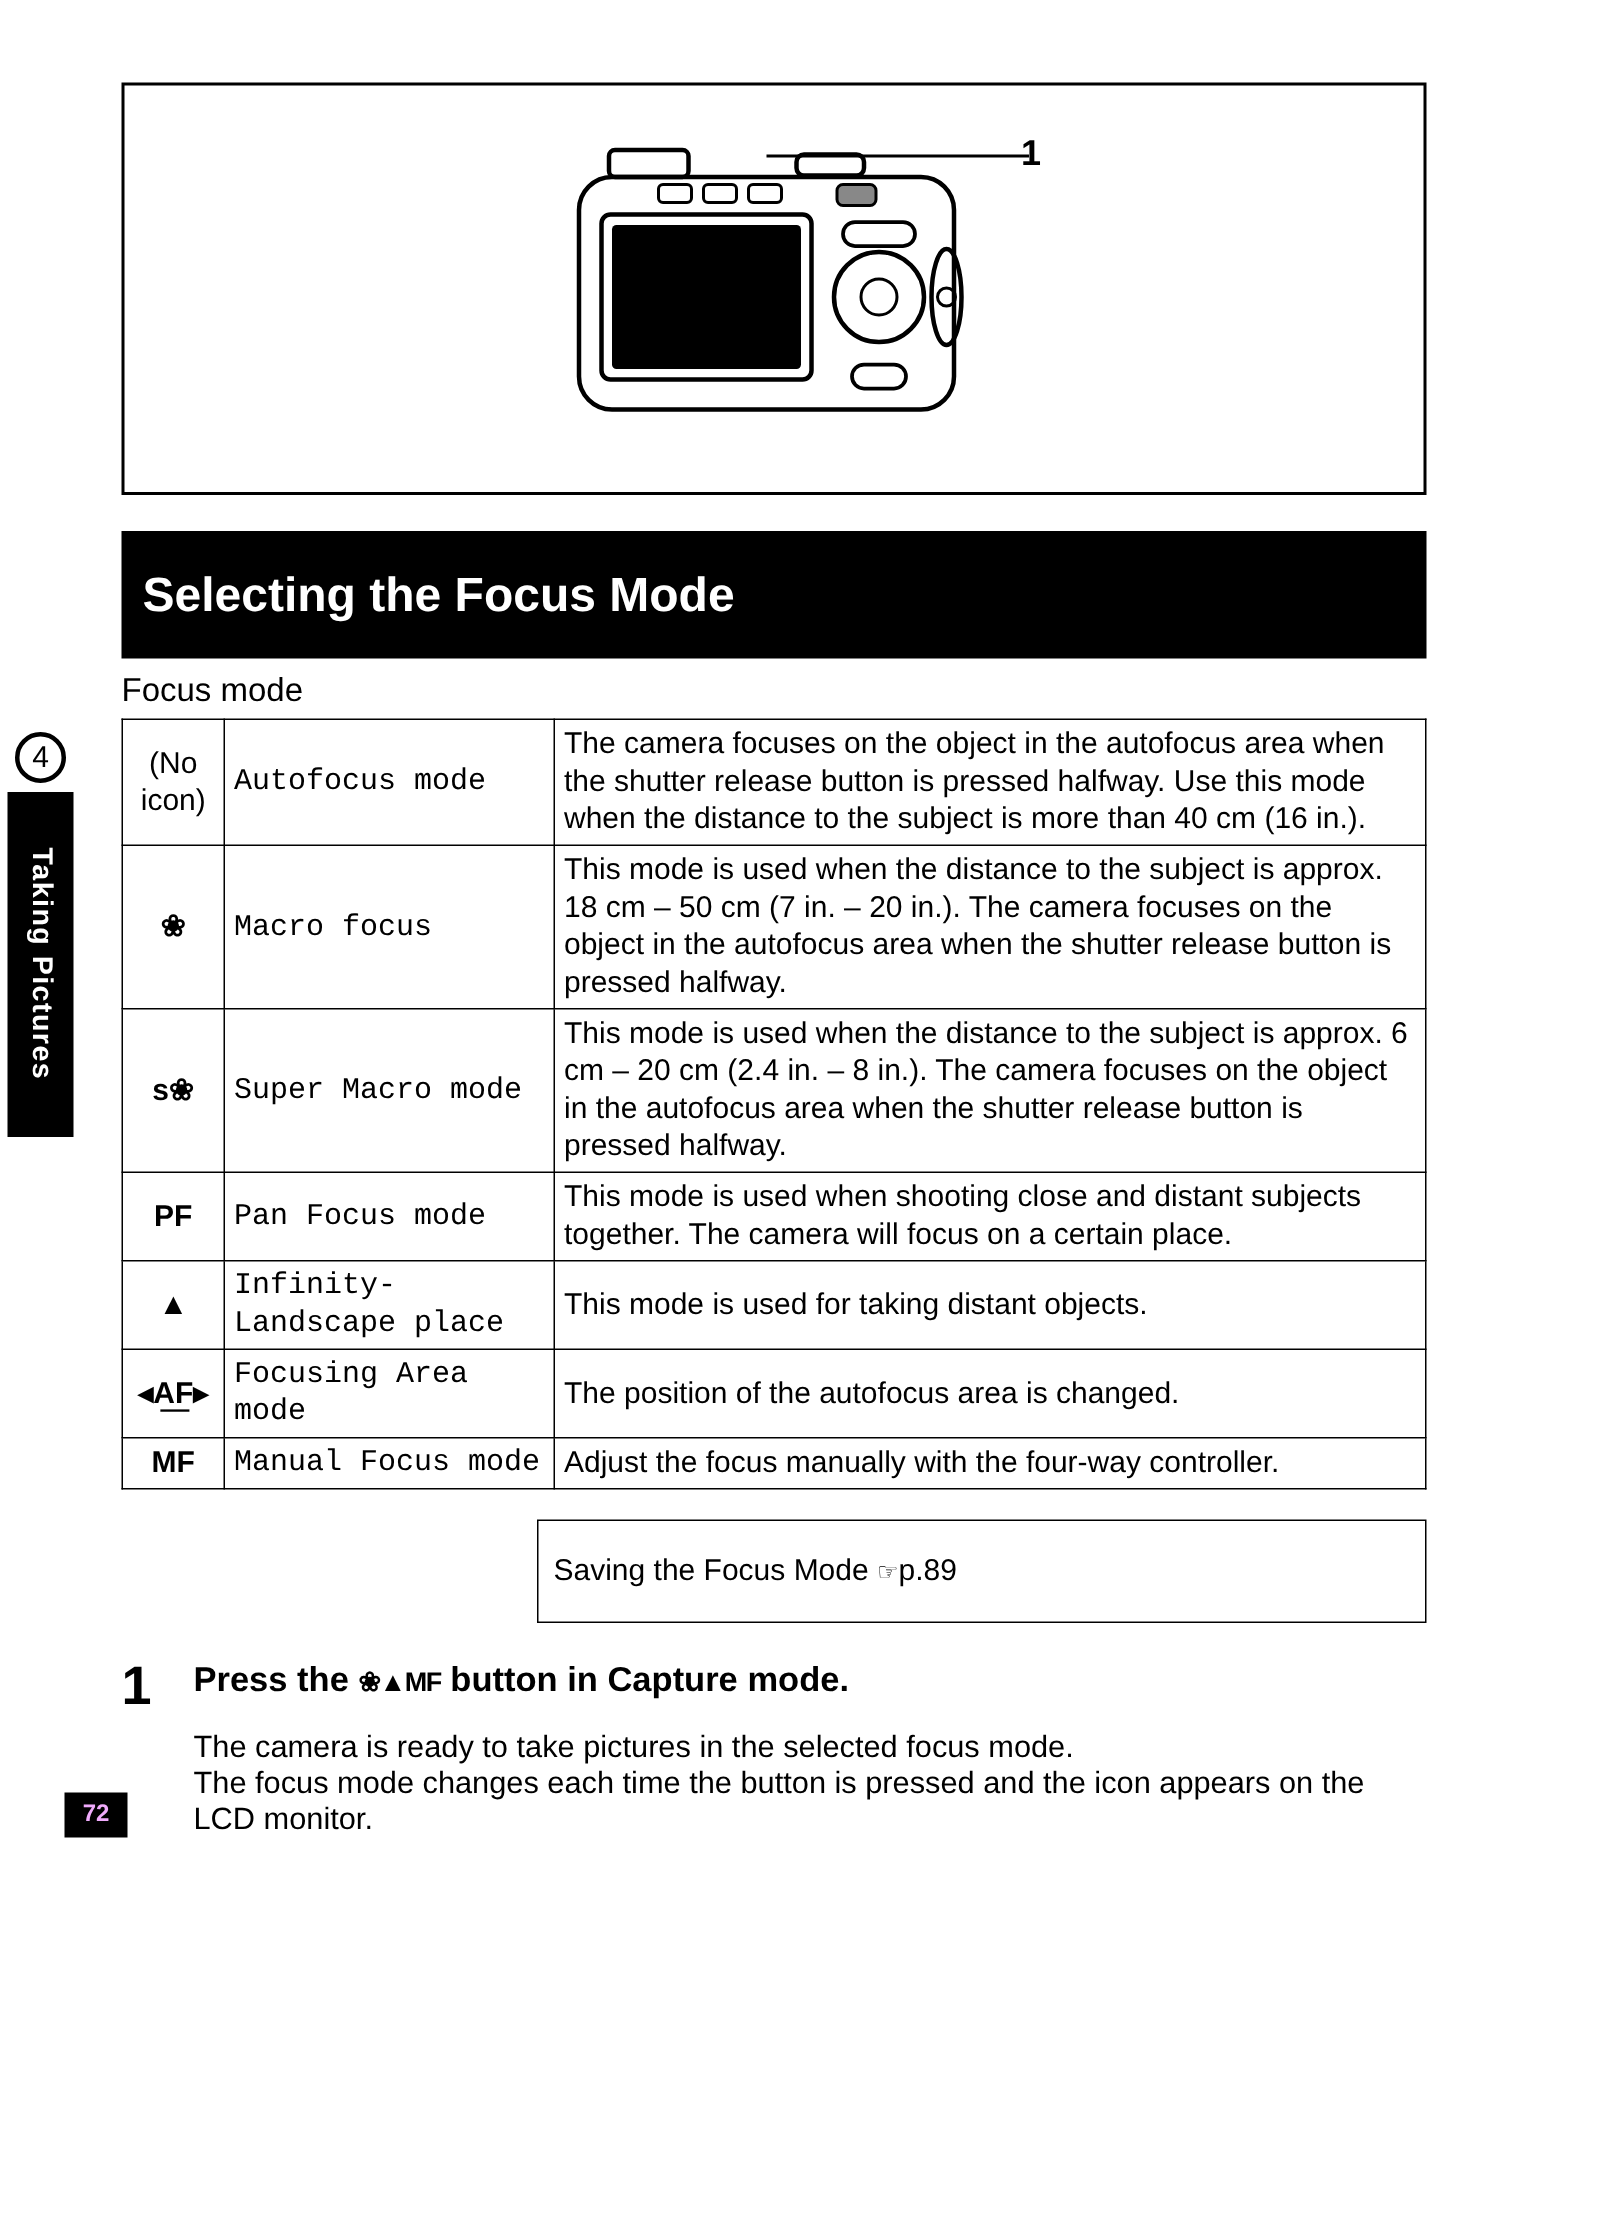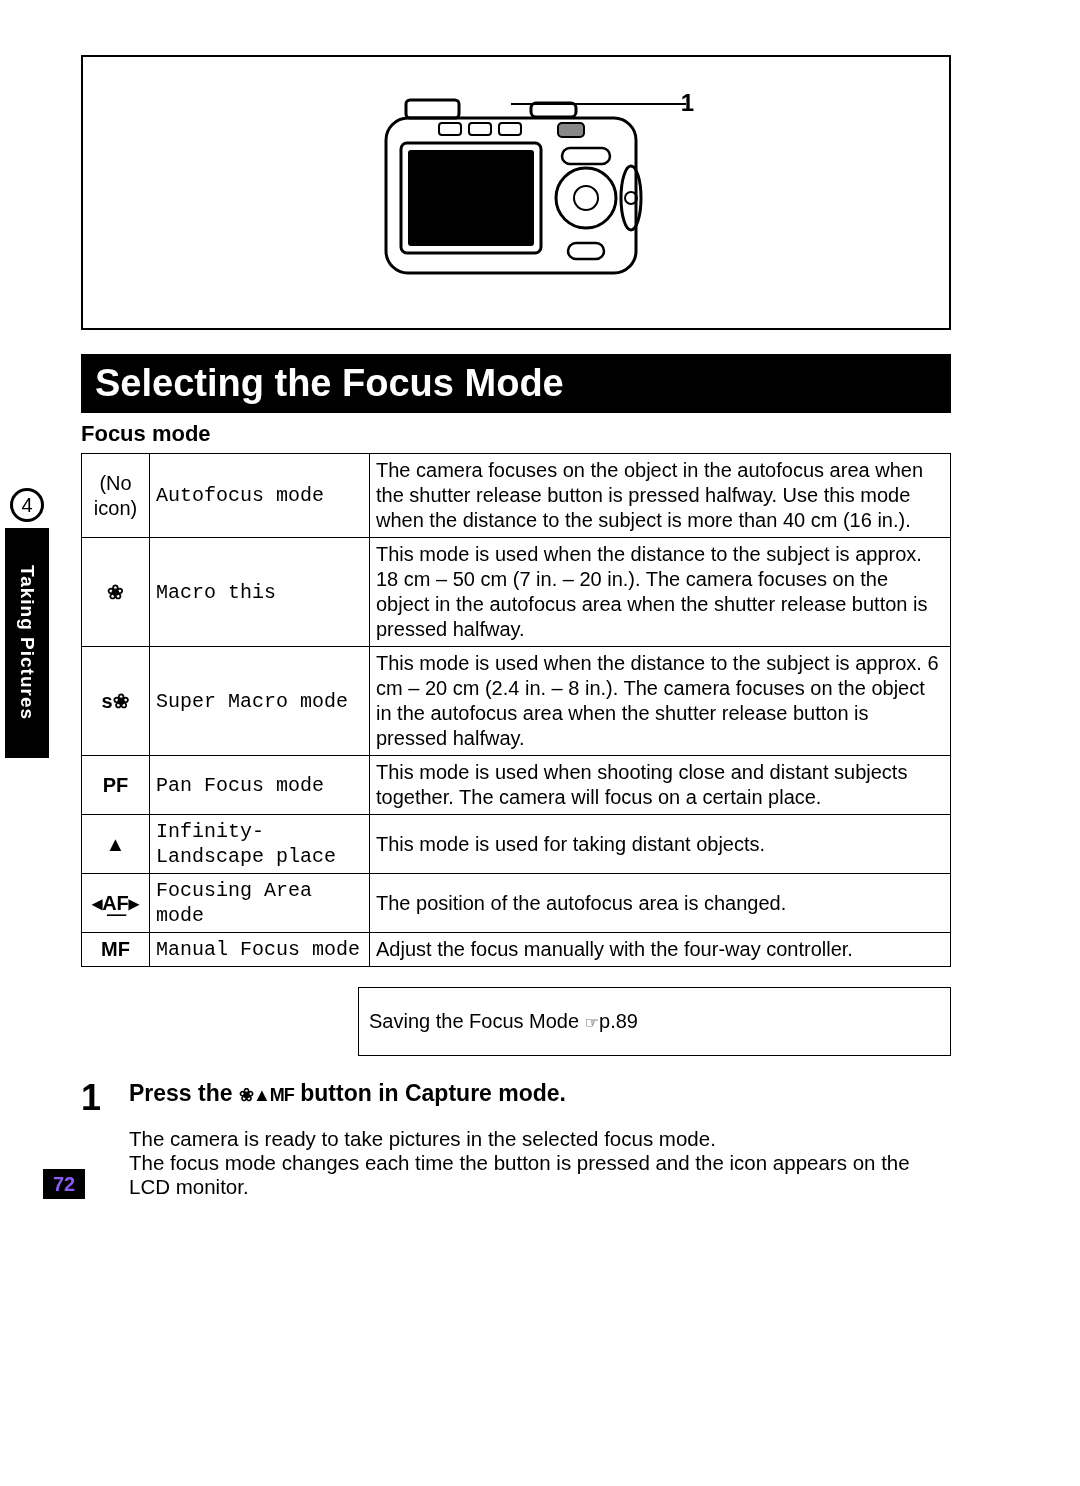--- a/index.html
+++ b/index.html
@@ -37,28 +37,28 @@
     position: absolute;
     left: 428px;
     top:46px;
     width: 175px;
     height: 2px;
     background: #000;
   }
   .section-title {
     background: #000;
     color: #fff;
-    font-size: 38px;
-    font-weight: bold;
-    padding: 8px 14px;
+    font-size: 32px;
+    font-weight: bold;
+    padding: 24px 14px;
     margin: 24px 0 8px 6px;
     width: 870px;
   }
   .sub-title {
-    font-weight: bold;
+    font-weight: normal;
     font-size: 22px;
     margin: 6px 0 6px 6px;
   }
   table.focus {
     border-collapse: collapse;
     width: 870px;
     margin-left: 6px;
     font-size: 20px;
     padding-left: 48px;
   }
@@ -142,23 +142,23 @@
     font-weight: bold;
     font-size: 23px;
     margin-bottom: 20px;
   }
   .step-title .icons { font-size: 18px; letter-spacing: -1px; }
   .page-num {
     position: absolute;
     left: 43px;
     bottom: 40px;
     background: #000;
-    color: #8b5cf6;
-    font-weight: bold;
-    font-size: 20px;
+    color: #f0abfc;
+    font-weight: bold;
+    font-size: 16px;
     width: 42px;
     height: 30px;
     display: flex;
     align-items: center;
     justify-content: center;
   }
   .hand-icon {
     font-size: 16px;
   }
 </style>
@@ -203,21 +203,21 @@
 
   <table class="focus">
     <tbody id="focus-rows">
         <tr>
           <td class="icon no-icon">(No icon)</td>
           <td class="name">Autofocus mode</td>
           <td>The camera focuses on the object in the autofocus area when the shutter release button is pressed halfway. Use this mode when the distance to the subject is more than 40 cm (16 in.).</td>
         </tr>
         <tr>
           <td class="icon bold">❀</td>
-          <td class="name">Macro this</td>
+          <td class="name">Macro focus</td>
           <td>This mode is used when the distance to the subject is approx. 18 cm – 50 cm (7 in. – 20 in.). The camera focuses on the object in the autofocus area when the shutter release button is pressed halfway.</td>
         </tr>
         <tr>
           <td class="icon bold">s❀</td>
           <td class="name">Super Macro mode</td>
           <td>This mode is used when the distance to the subject is approx. 6 cm – 20 cm (2.4 in. – 8 in.). The camera focuses on the object in the autofocus area when the shutter release button is pressed halfway.</td>
         </tr>
         <tr>
           <td class="icon bold">PF</td>
           <td class="name">Pan Focus mode</td>

